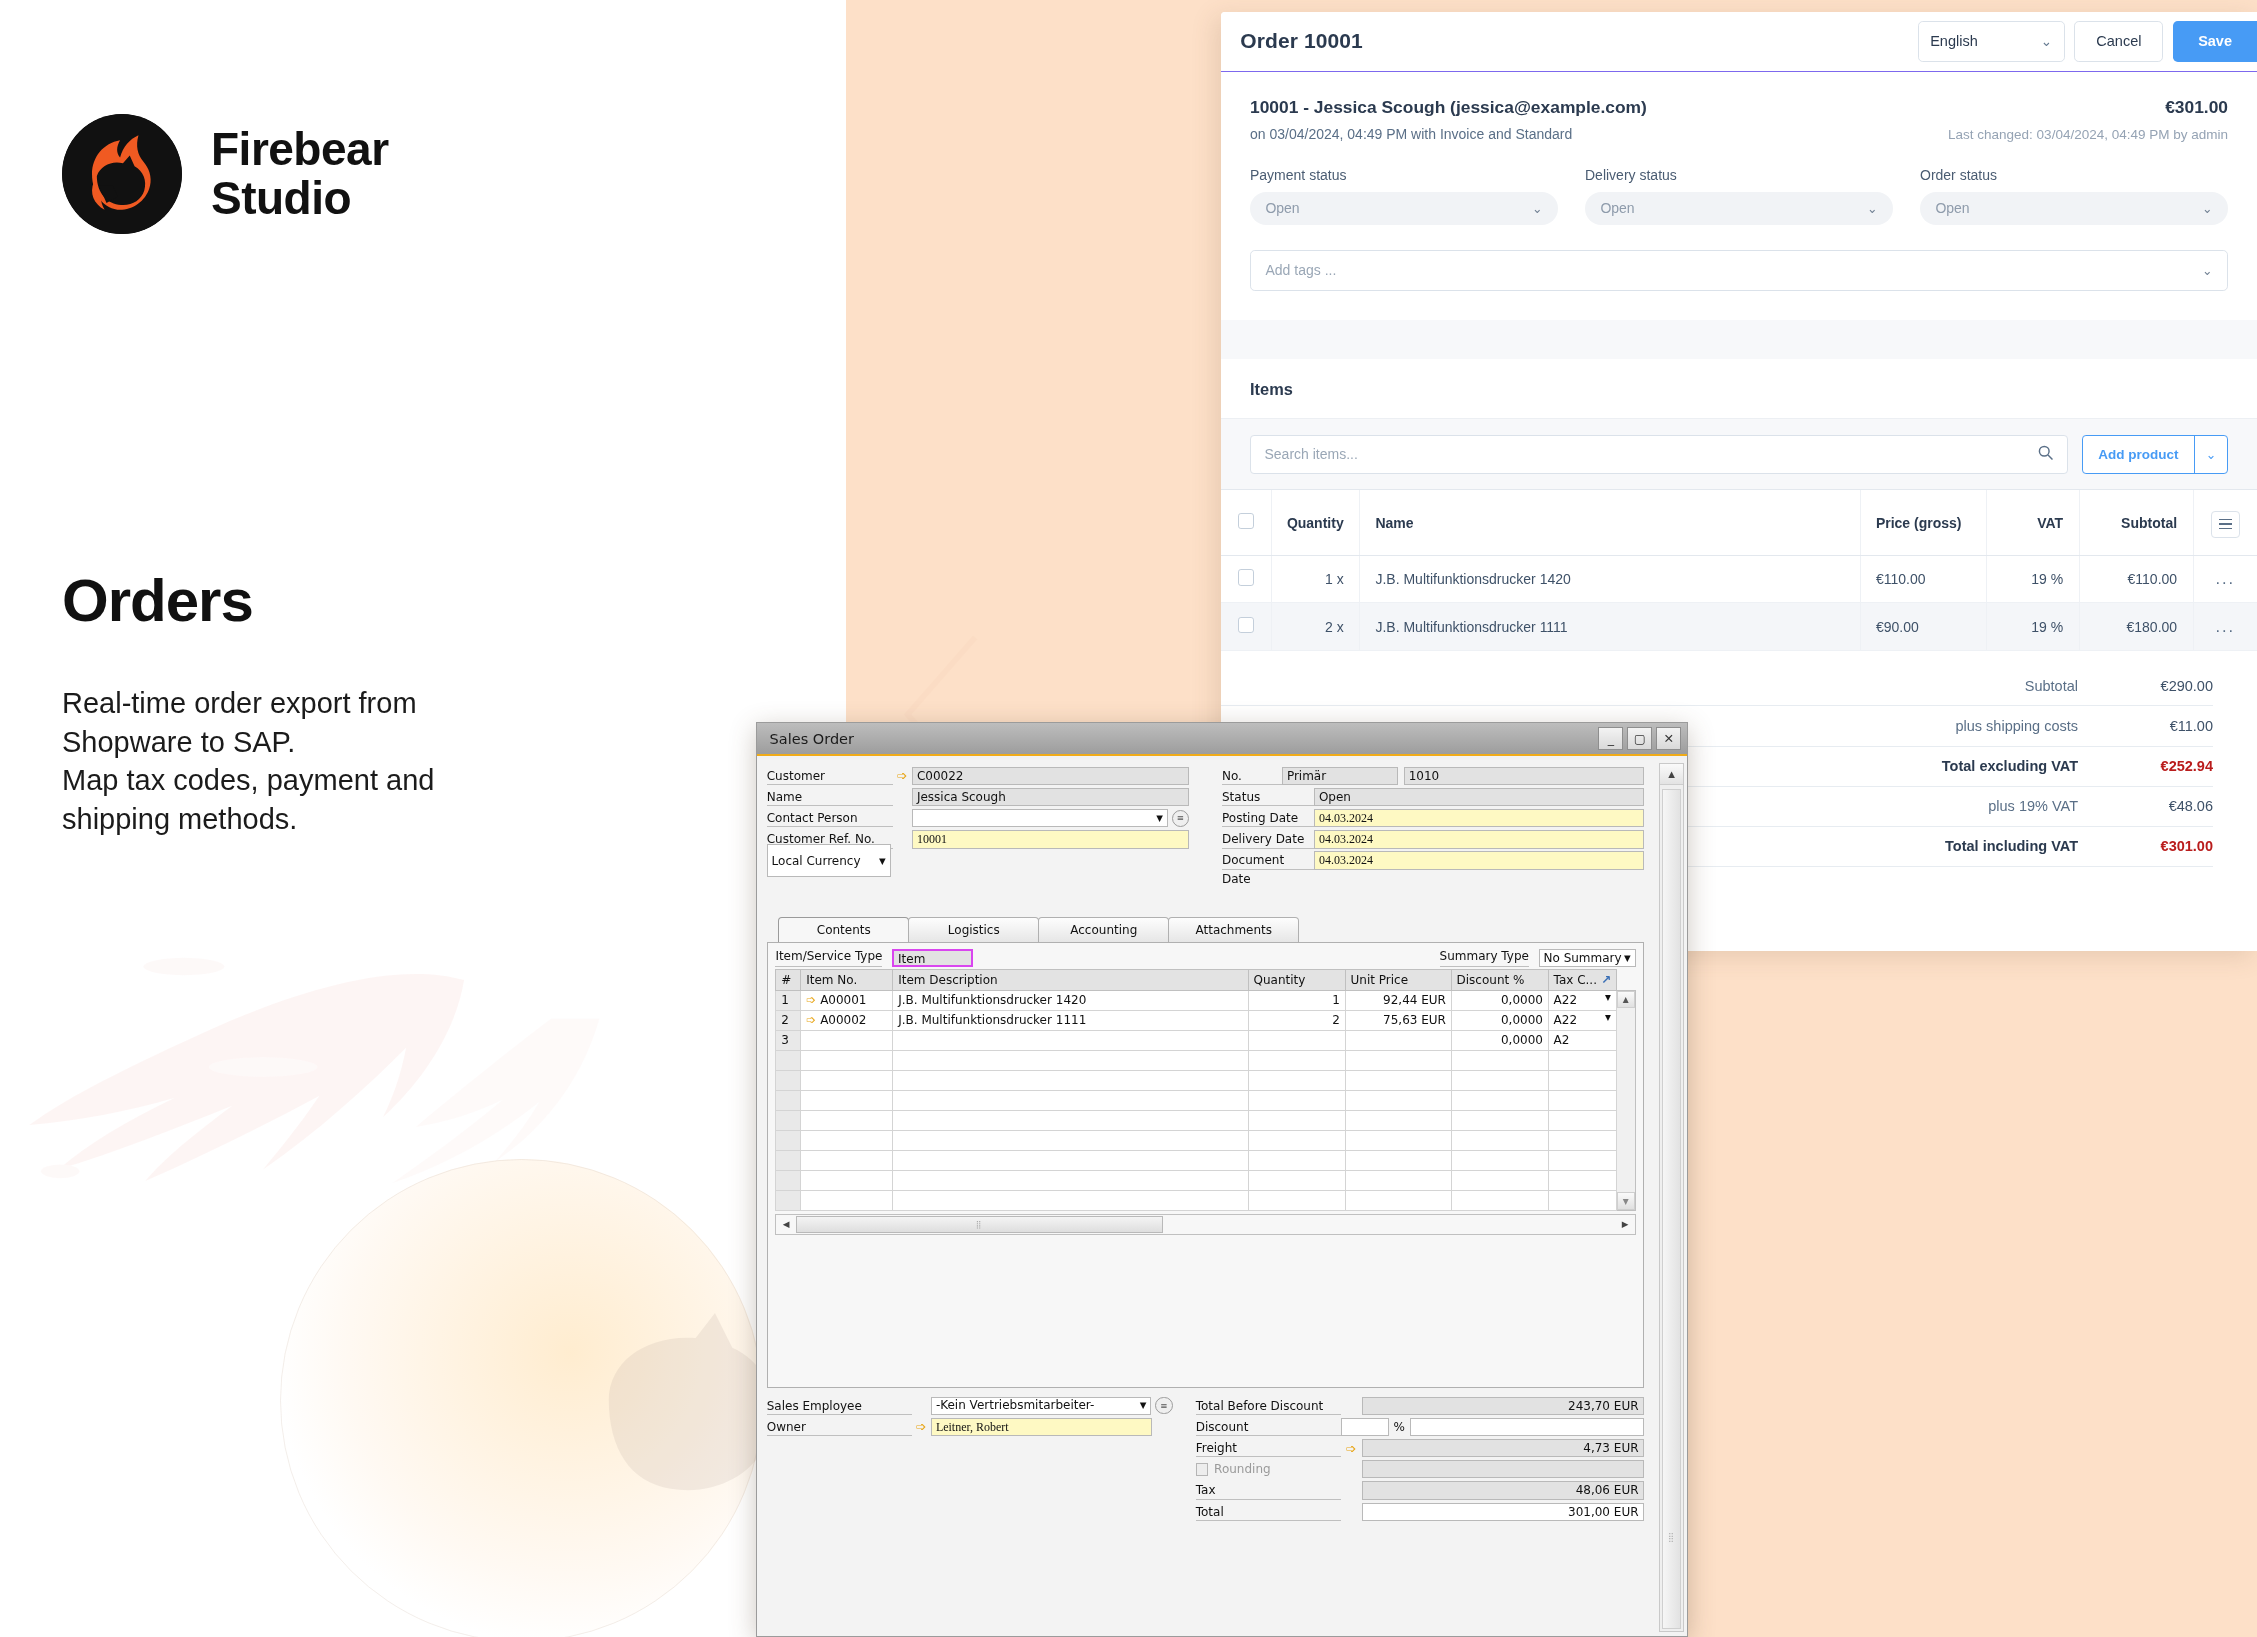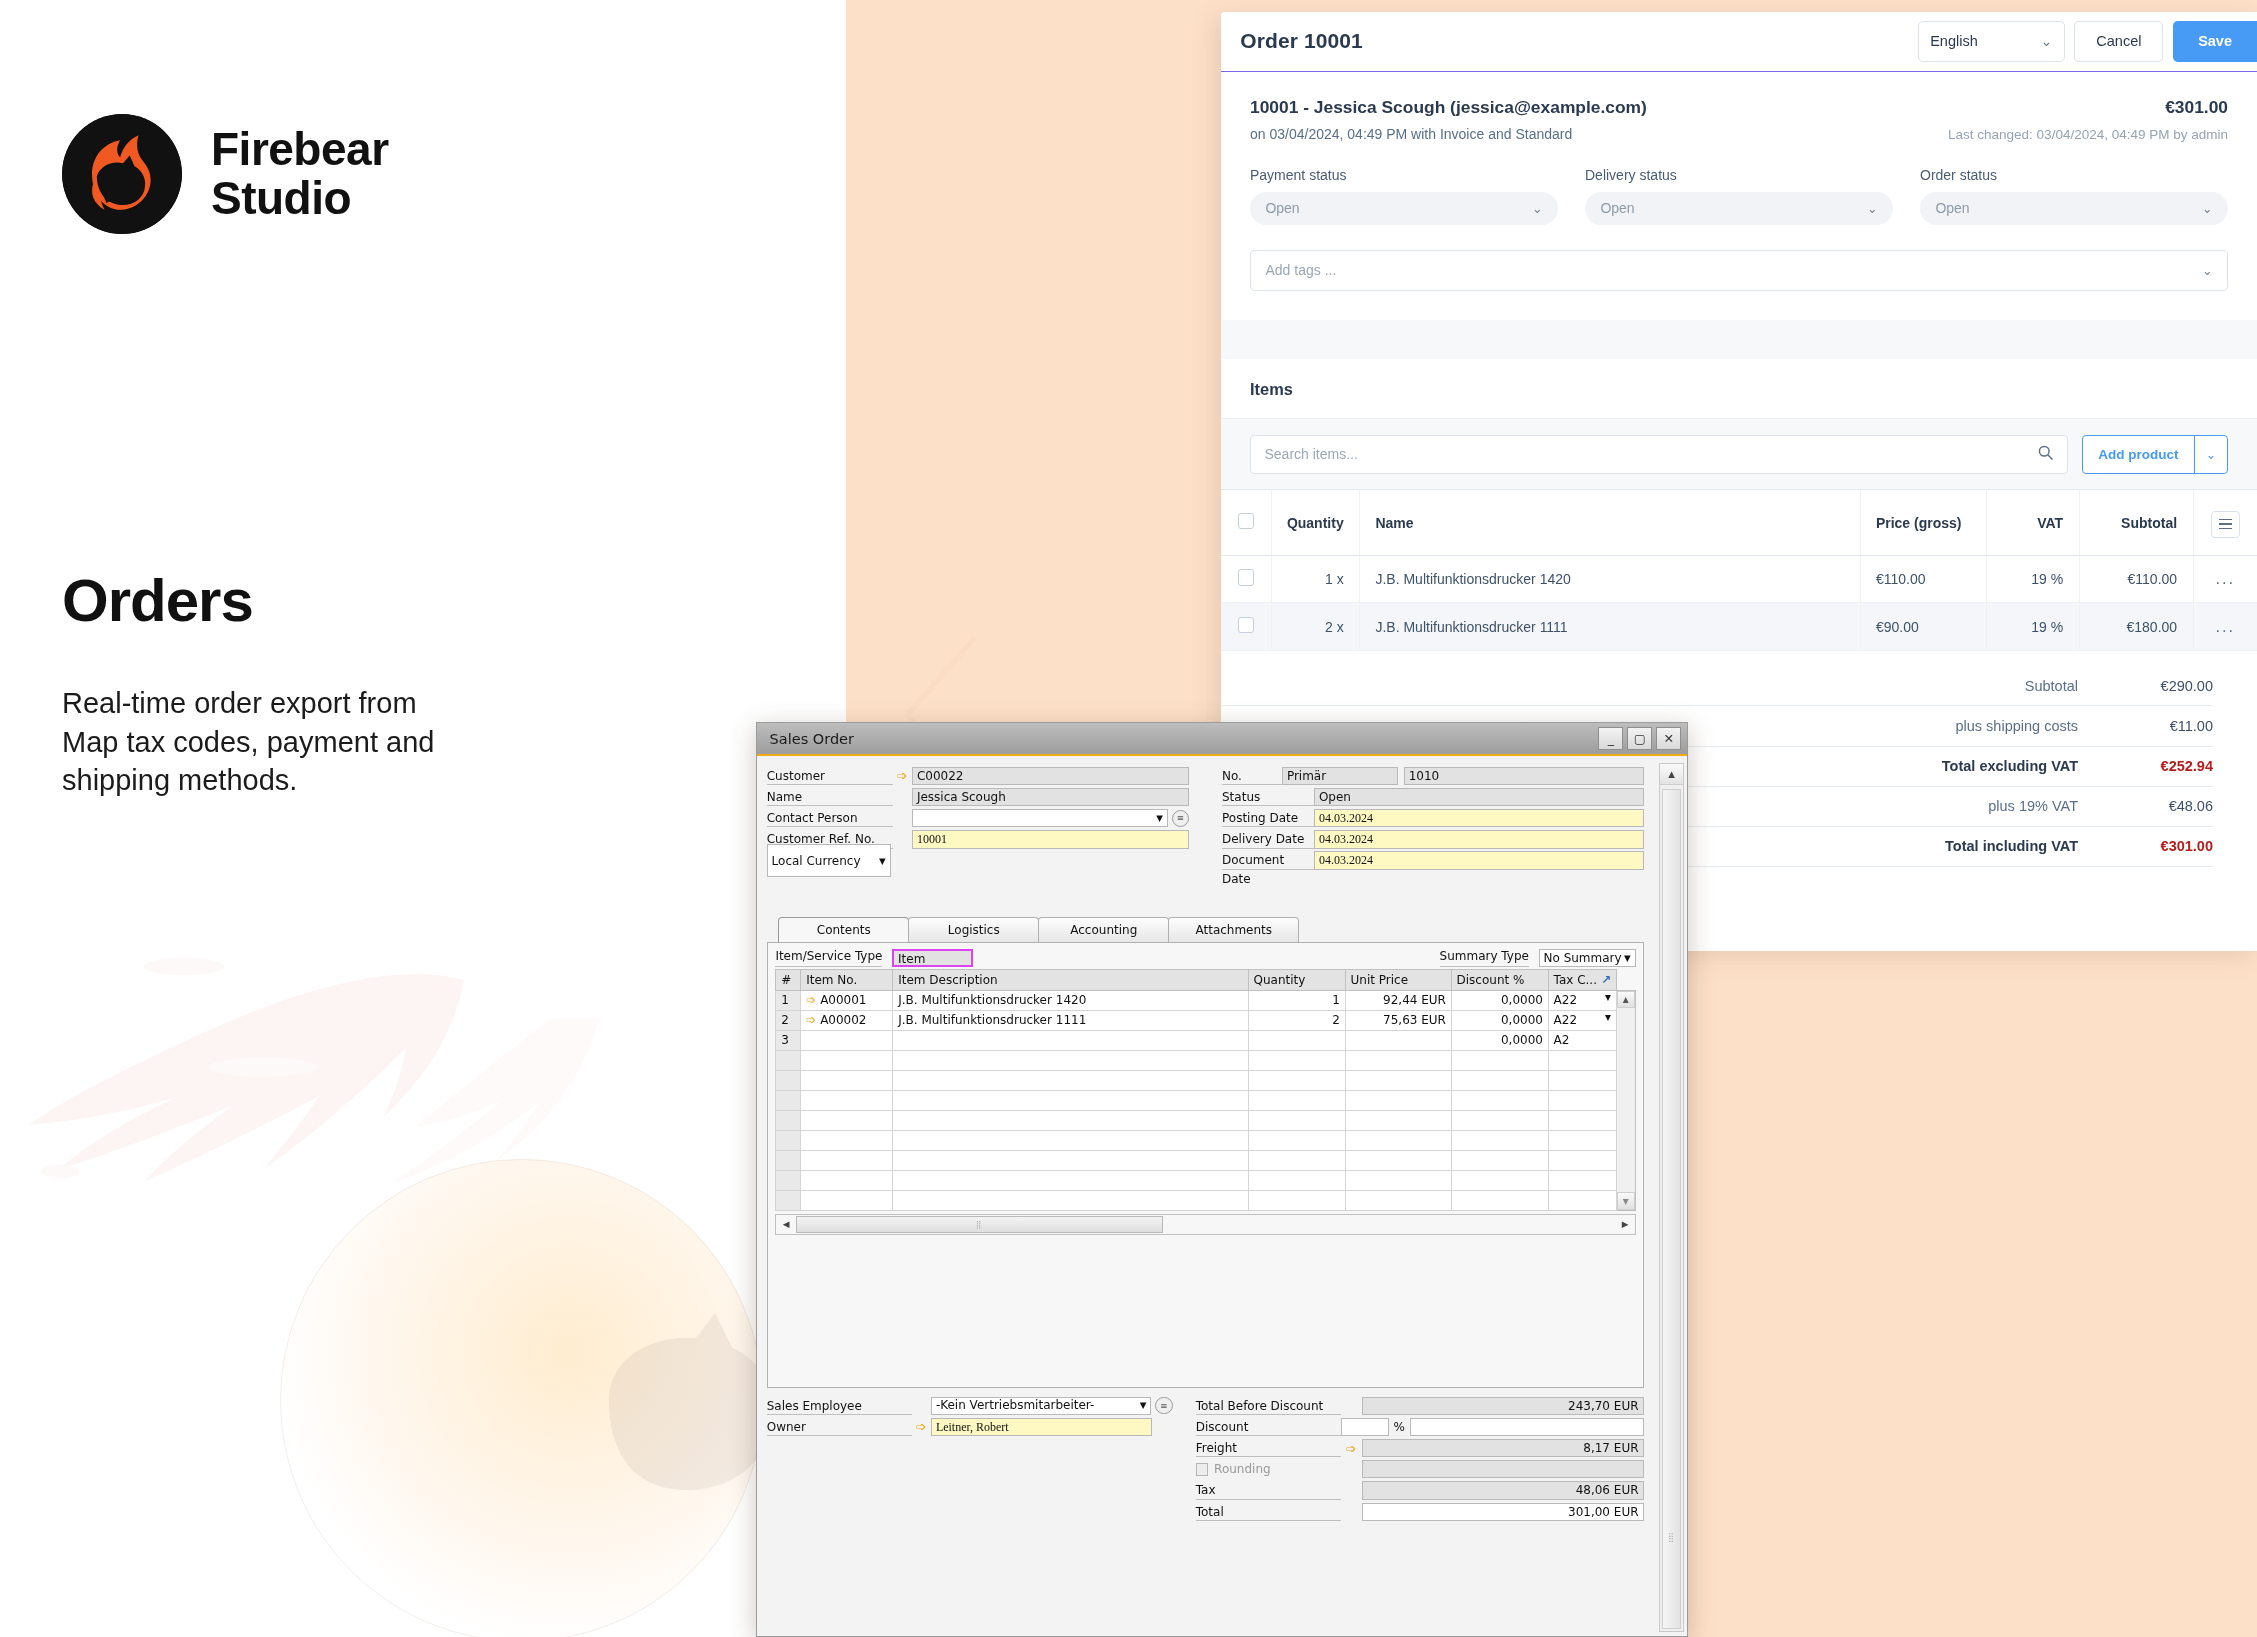--- a/index.html
+++ b/index.html
@@ -305,20 +305,21 @@
     </div>
     <div class="logo-word">
       <div>Firebear</div>
       <div>Studio</div>
     </div>
   </div>
 
   <h1 class="orders-h1">Orders</h1>
   <div class="orders-p">
     <div>Real-time order export from</div>
+    <div>Shopware to SAP.</div>
     <div>Map tax codes, payment and</div>
     <div>shipping methods.</div>
   </div>
 </div>
 
 <div id="sw-card">
 
   <div class="sw-topbar">
     <div class="sw-title">Order 10001</div>
     <div class="sw-topbar-actions">
@@ -730,21 +731,21 @@
           </div>
           <div class="tb-row">
             <div class="tb-lbl">Discount</div>
             <div class="tb-small"></div>
             <div class="tb-pct">%</div>
             <div class="tb-val white"></div>
           </div>
           <div class="tb-row">
             <div class="tb-lbl">Freight</div>
             <div class="tb-arrow">➩</div>
-            <div class="tb-val">8,17 EUR</div>
+            <div class="tb-val">4,73 EUR</div>
           </div>
           <div class="tb-row">
             <div class="tb-lbl muted">
               <span class="tb-chk"></span>
               <span>Rounding</span>
             </div>
             <div class="tb-arrow"></div>
             <div class="tb-val"></div>
           </div>
           <div class="tb-row">

